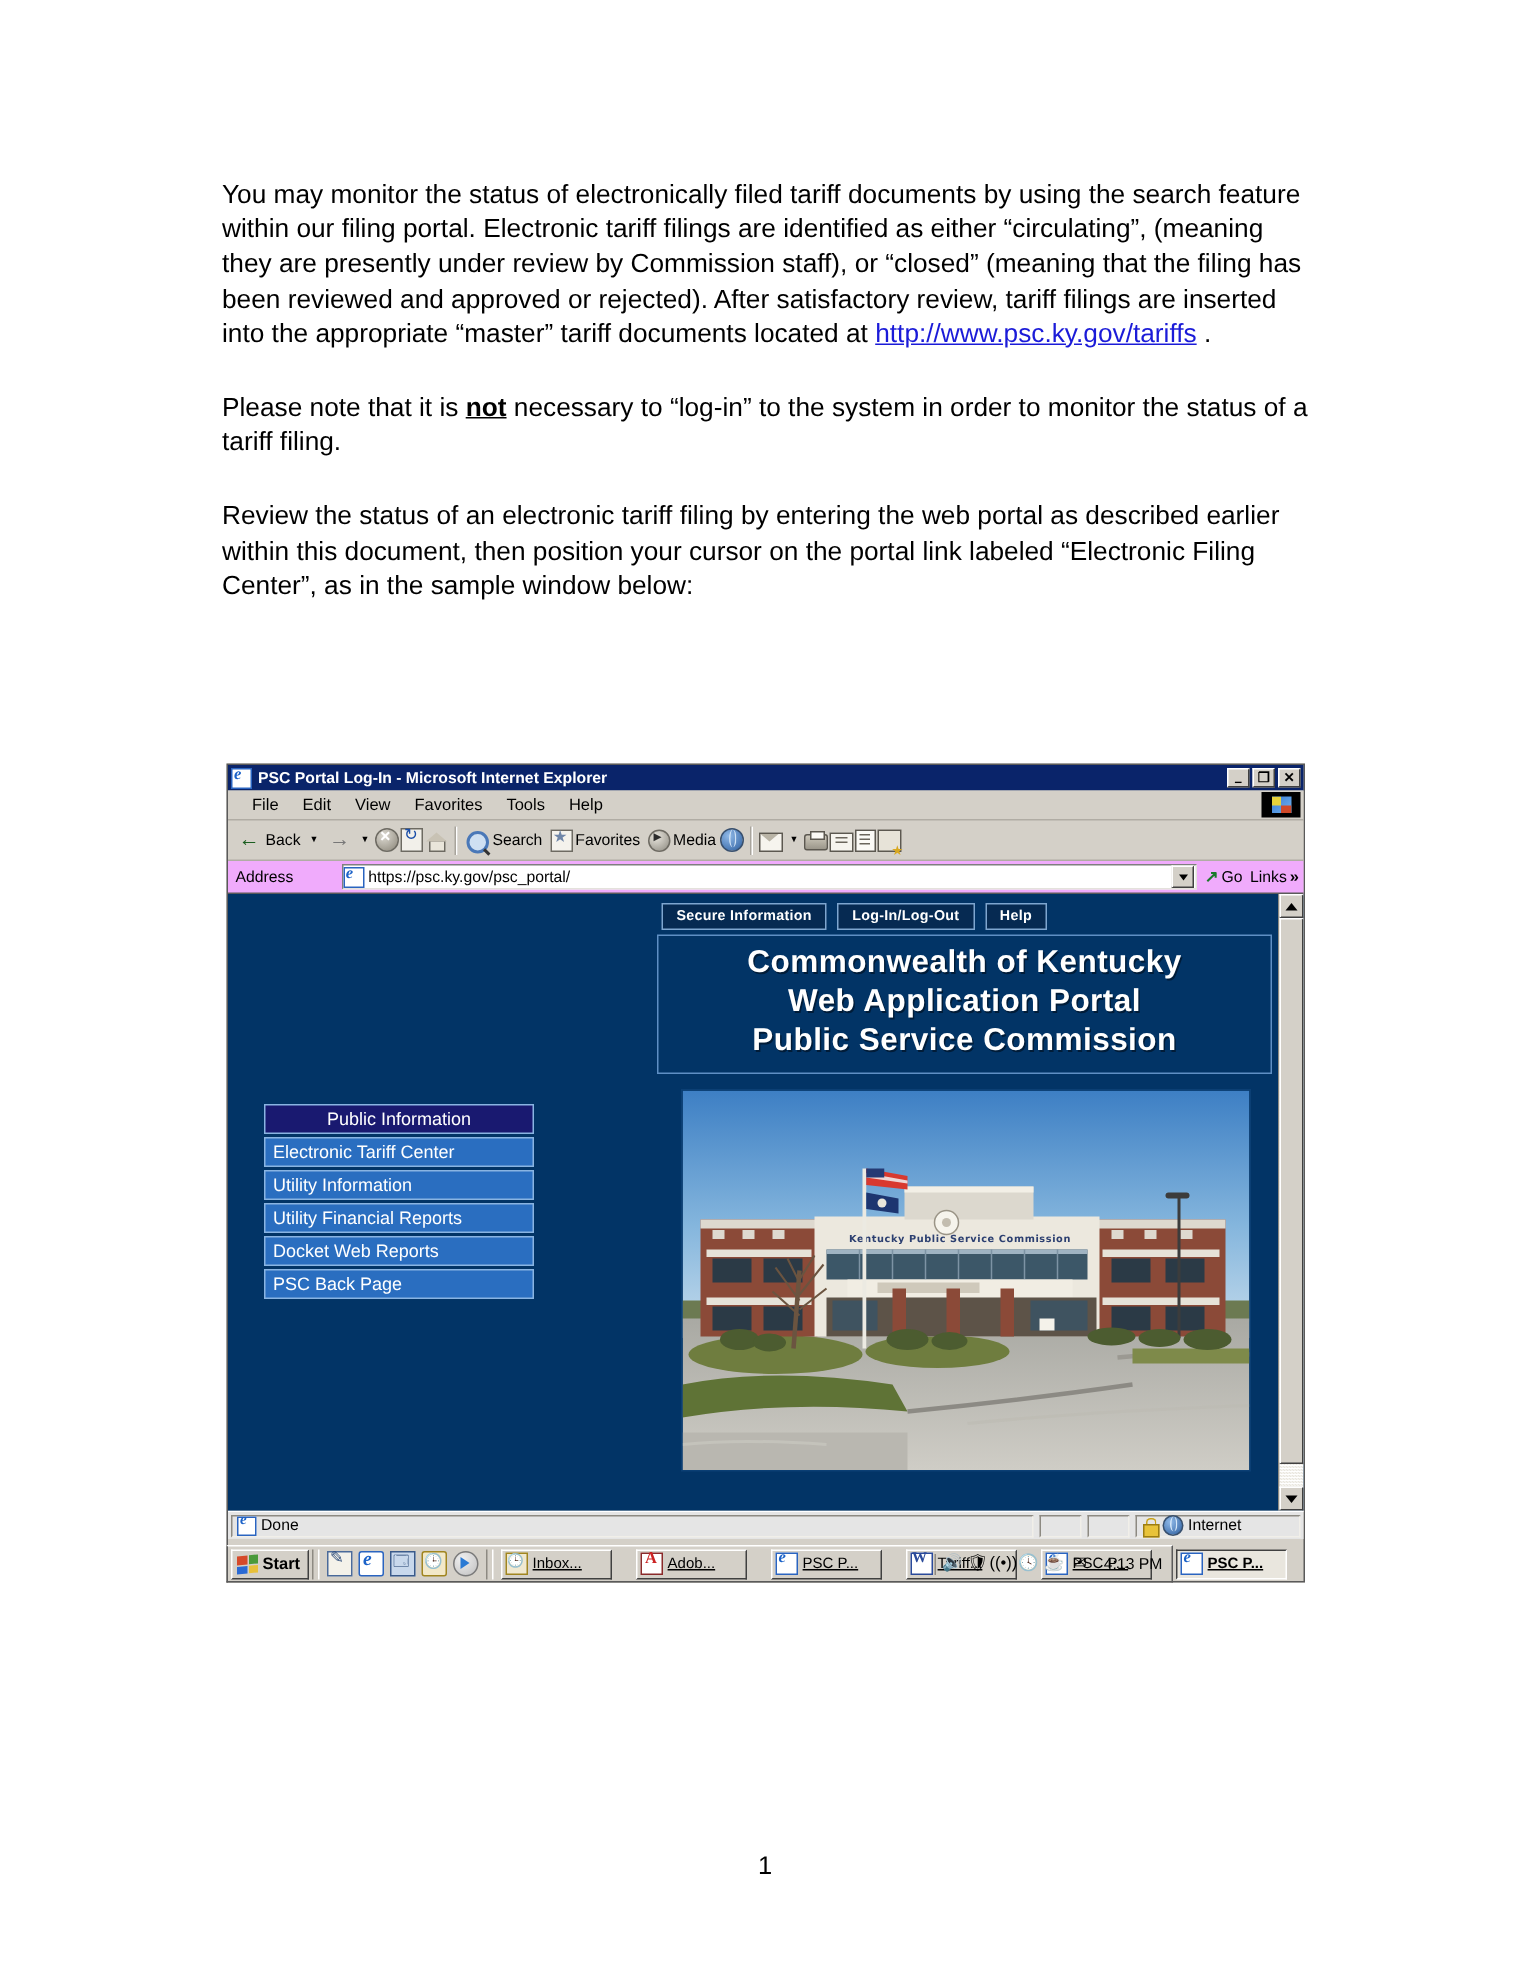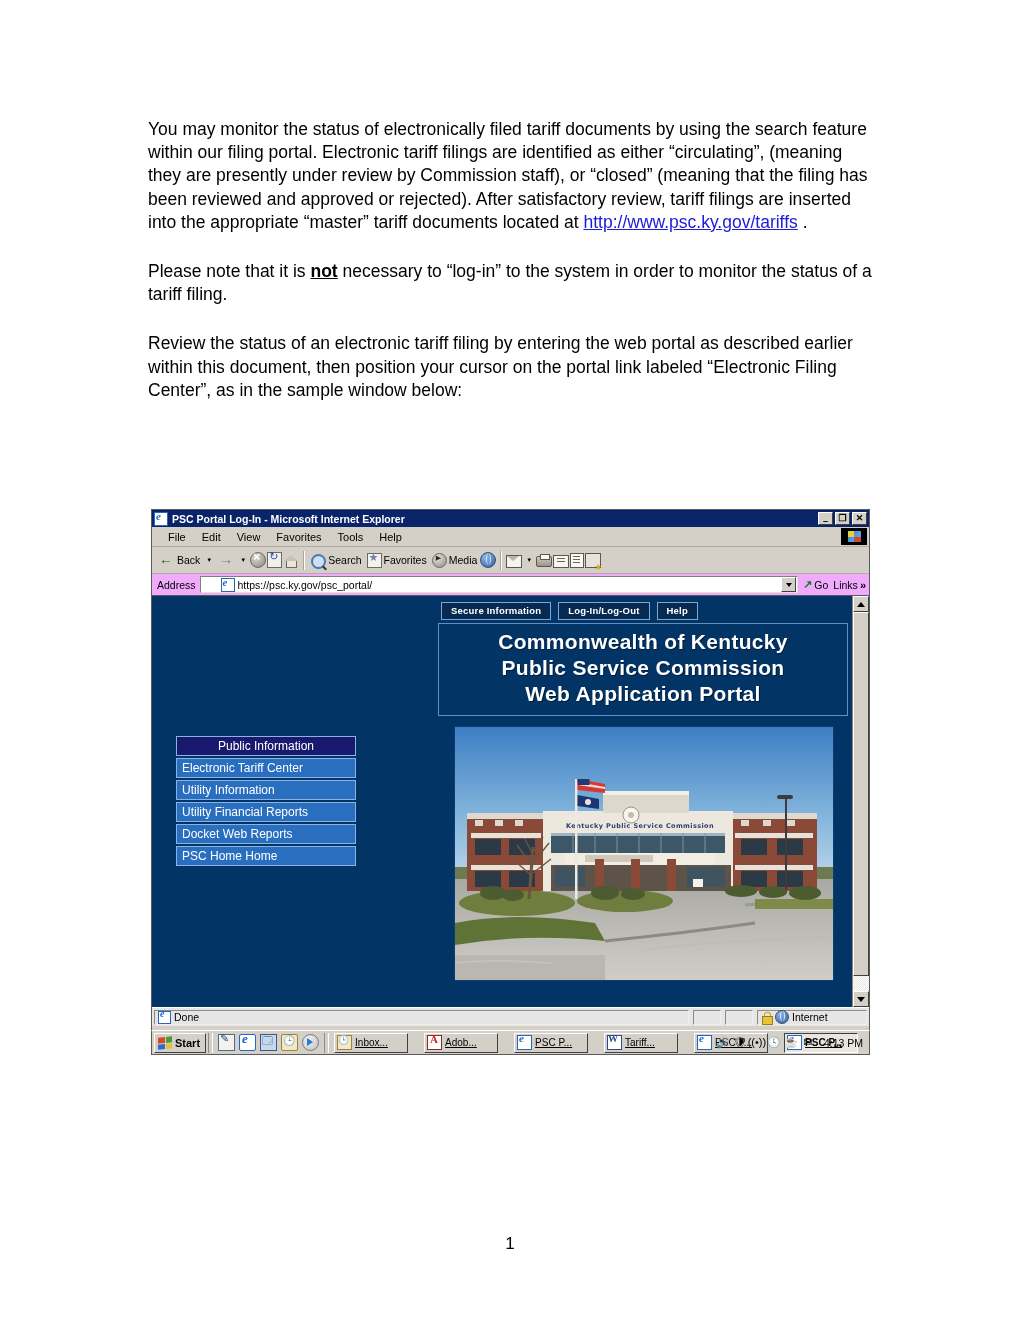--- a/index.html
+++ b/index.html
@@ -389,23 +389,24 @@
   }
   .addr-field {
     flex: 1;
     height: 17px;
     background: #ffffff;
     border: 1px solid #7f7f7f;
     border-right-color: #e4e2dc;
     border-bottom-color: #e4e2dc;
     display: flex;
     align-items: center;
-    padding-left: 20px;
-    box-sizing: border-box;
-    position: relative;
+    padding-left: 0;
+    box-sizing: border-box;
+    position: relative;
+    margin-left: 28px;
   }
   .addr-ie-ico {
     width: 12px; height: 12px;
     background: #ffffff;
     border: 1px solid #2a64c0;
     position: relative;
     margin-right: 3px;
     flex: none;
   }
   .addr-ie-ico::after {
@@ -684,21 +685,21 @@
     border-right-color: #404040;
     border-bottom-color: #404040;
     box-sizing: border-box;
   }
 
   
   .taskbar {
     position: absolute;
     left: 151px;
     top: 1030px;
-    width: 719px;
+    width: 631px;
     height: 25px;
     background: #d4d0c8;
     border: 1px solid #5a5a5a;
     border-top: 1px solid #ffffff;
     box-sizing: border-box;
     display: flex;
     align-items: center;
     padding: 0 2px;
     gap: 2px;
   }
@@ -933,31 +934,31 @@
     <div class="page-area">
 
       <div class="portal-header-btns">
         <span class="hdr-btn">Secure Information</span>
         <span class="hdr-btn">Log-In/Log-Out</span>
         <span class="hdr-btn">Help</span>
       </div>
 
       <div class="portal-title-box">
         <div class="portal-title-line">Commonwealth of Kentucky</div>
+        <div class="portal-title-line">Web Application Portal</div>
         <div class="portal-title-line">Public Service Commission</div>
-        <div class="portal-title-line">Web Application Portal</div>
       </div>
 
       <div class="nav-menu">
         <div class="nav-item selected">Public Information</div>
         <div class="nav-item">Electronic Tariff Center</div>
         <div class="nav-item">Utility Information</div>
         <div class="nav-item">Utility Financial Reports</div>
         <div class="nav-item">Docket Web Reports</div>
-        <div class="nav-item">PSC Home Home</div>
+        <div class="nav-item">PSC Back Page</div>
       </div>
 
       <div class="photo">
         <svg width="378" height="253" viewBox="0 0 378 253" xmlns="http://www.w3.org/2000/svg">
           <defs>
             <linearGradient id="sky" x1="0" y1="0" x2="0" y2="1">
               <stop offset="0%" stop-color="#3d7fc4"></stop>
               <stop offset="55%" stop-color="#85b6dd"></stop>
               <stop offset="100%" stop-color="#c6dcec"></stop>
             </linearGradient>

